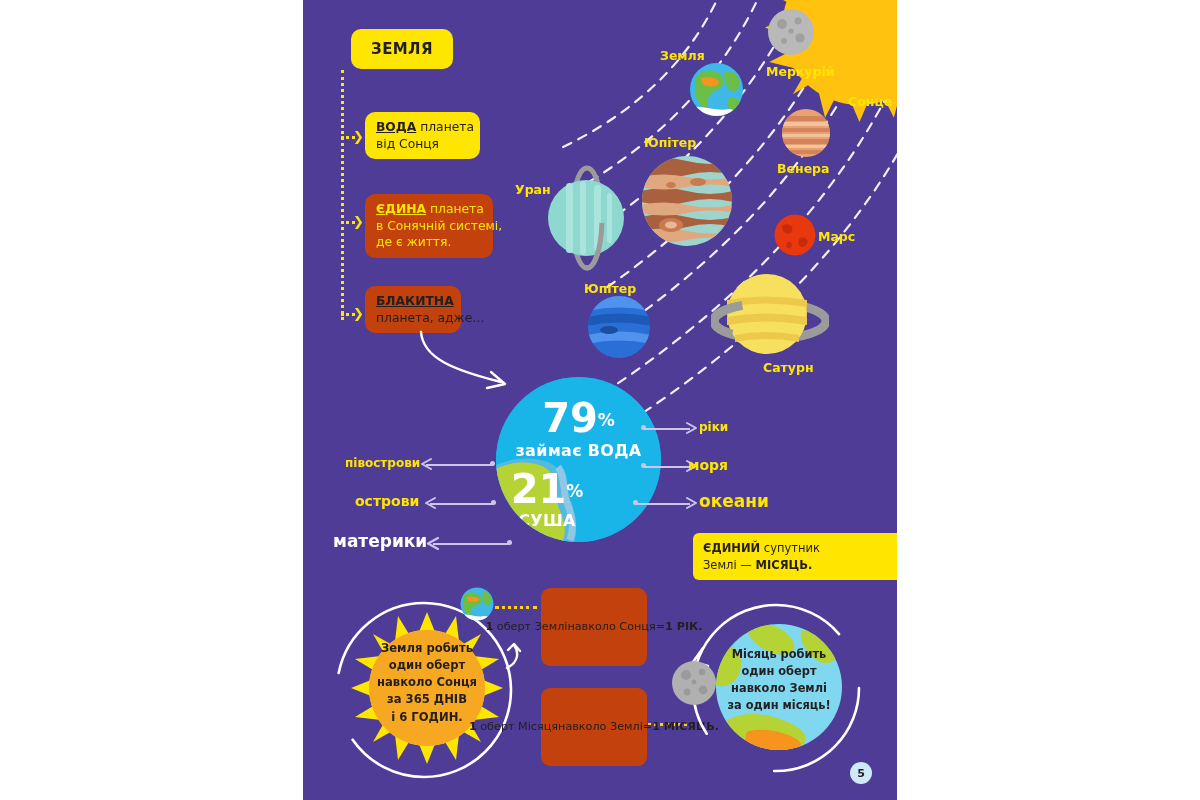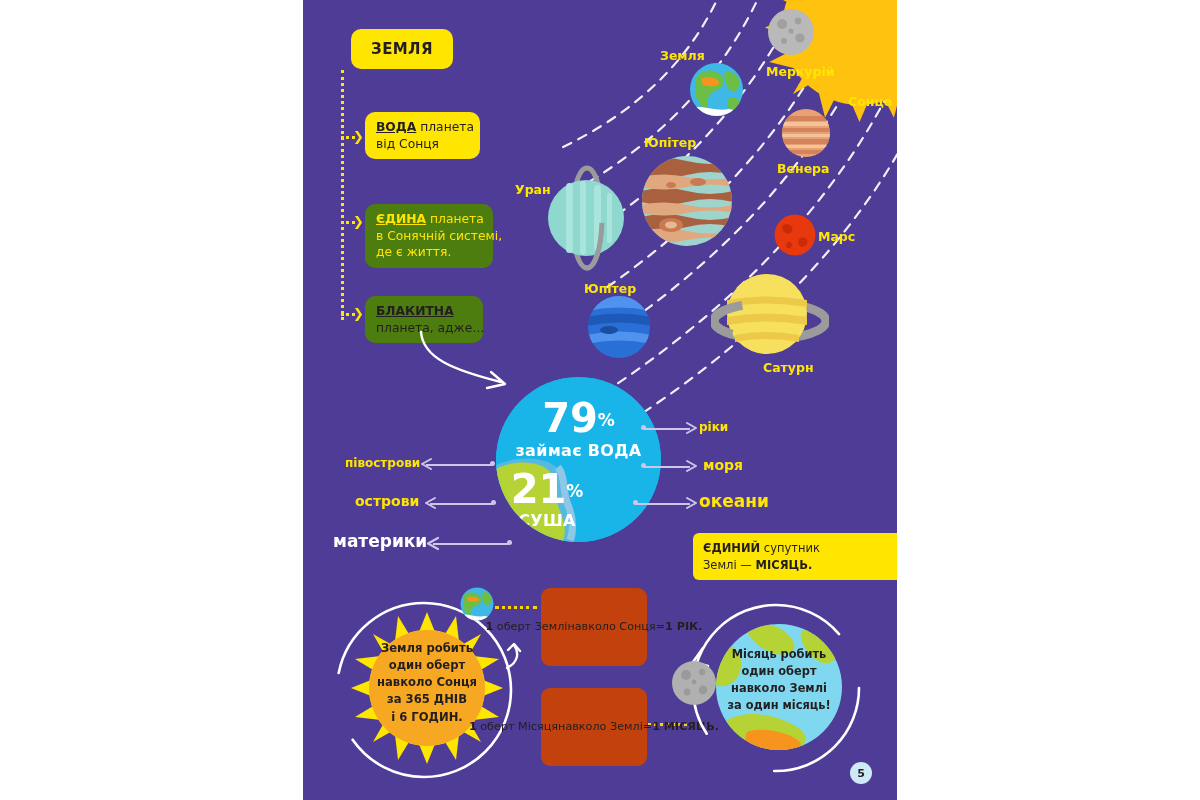--- a/index.html
+++ b/index.html
@@ -9,21 +9,21 @@
 
   
   .title-box{position:absolute;left:48px;top:29px;width:102px;height:40px;background:#ffe600;border-radius:10px;
              display:flex;align-items:center;justify-content:center;}
   .title-box span{font-size:15px;font-weight:bold;color:#231f20;letter-spacing:.4px;}
 
   .cbox{position:absolute;border-radius:10px;padding:7px 11px;box-sizing:border-box;}
   .cbox .ln{display:block;font-size:12.3px;line-height:1.35;white-space:nowrap;}
   .cbox b{font-weight:bold;text-decoration:underline;}
   .c-yellow{background:#ffe600;color:#231f20;}
-  .c-orange{background:#4d7c0f;color:#231f20;margin-top:10px;}
+  .c-orange{background:#c2410c;color:#231f20;}
   .c-orange-y b{color:#ffe600;}
   .c-orange-y .ln{color:#ffe600;}
 
   
   .spine{position:absolute;left:38px;top:70px;width:0;height:250px;
          border-left:3px dotted #ffe600;}
   .barrow{position:absolute;color:#ffe600;font-size:13px;font-weight:bold;line-height:1;}
   .bstub{position:absolute;height:0;border-top:3px dotted #ffe600;}
 
   
@@ -256,21 +256,21 @@
     <span class="ln"><b>ВОДА</b><span> планета</span></span>
     <span class="ln">від Сонця</span>
   </div>
 
   <div class="cbox c-orange c-orange-y" style="left:62px;top:194px;width:128px;">
     <span class="ln"><b>ЄДИНА</b><span> планета</span></span>
     <span class="ln">в Сонячній системі,</span>
     <span class="ln">де є життя.</span>
   </div>
 
-  <div class="cbox c-orange" style="left:62px;top:286px;width:118px;">
+  <div class="cbox c-orange" style="left:62px;top:286px;width:96px;">
     <span class="ln"><b>БЛАКИТНА</b></span>
     <span class="ln">планета, адже…</span>
   </div>
 
   <svg class="abs" style="left:110px;top:330px;" width="120" height="70" viewBox="0 0 120 70">
     <path d="M8 2 C10 28, 40 40, 88 52" fill="none" stroke="#ffffff" stroke-width="2.4" stroke-linecap="round"></path>
     <path d="M78 42 L92 54 L74 58" fill="none" stroke="#ffffff" stroke-width="2.4" stroke-linecap="round" stroke-linejoin="round"></path>
   </svg>
 
   <div class="earthpie">
@@ -316,21 +316,21 @@
   <svg class="abs" style="left:382px;top:421px;" width="14" height="14" viewBox="0 0 14 14">
       <path d="M2 2 L11 7 L2 12" fill="none" stroke="#cdc6e8" stroke-width="2" stroke-linecap="round" stroke-linejoin="round"></path>
     </svg>
   <div class="llab" style="left:396px;top:420px;font-size:12px;">ріки</div>
 
   <div class="lead" style="left:340px;top:466px;width:47px;"></div>
   <div class="dot" style="left:338px;top:463px;"></div>
   <svg class="abs" style="left:382px;top:459px;" width="14" height="14" viewBox="0 0 14 14">
       <path d="M2 2 L11 7 L2 12" fill="none" stroke="#cdc6e8" stroke-width="2" stroke-linecap="round" stroke-linejoin="round"></path>
     </svg>
-  <div class="llab" style="left:400px;top:457px;font-size:14px;">моря</div>
+  <div class="llab" style="left:385px;top:457px;font-size:14px;">моря</div>
 
   <div class="lead" style="left:332px;top:503px;width:55px;"></div>
   <div class="dot" style="left:330px;top:500px;"></div>
   <svg class="abs" style="left:382px;top:496px;" width="14" height="14" viewBox="0 0 14 14">
       <path d="M2 2 L11 7 L2 12" fill="none" stroke="#cdc6e8" stroke-width="2" stroke-linecap="round" stroke-linejoin="round"></path>
     </svg>
   <div class="llab" style="left:396px;top:491px;font-size:17px;">океани</div>
 
   <div class="banner">
     <span class="ln"><b>ЄДИНИЙ</b><span> супутник</span></span>

